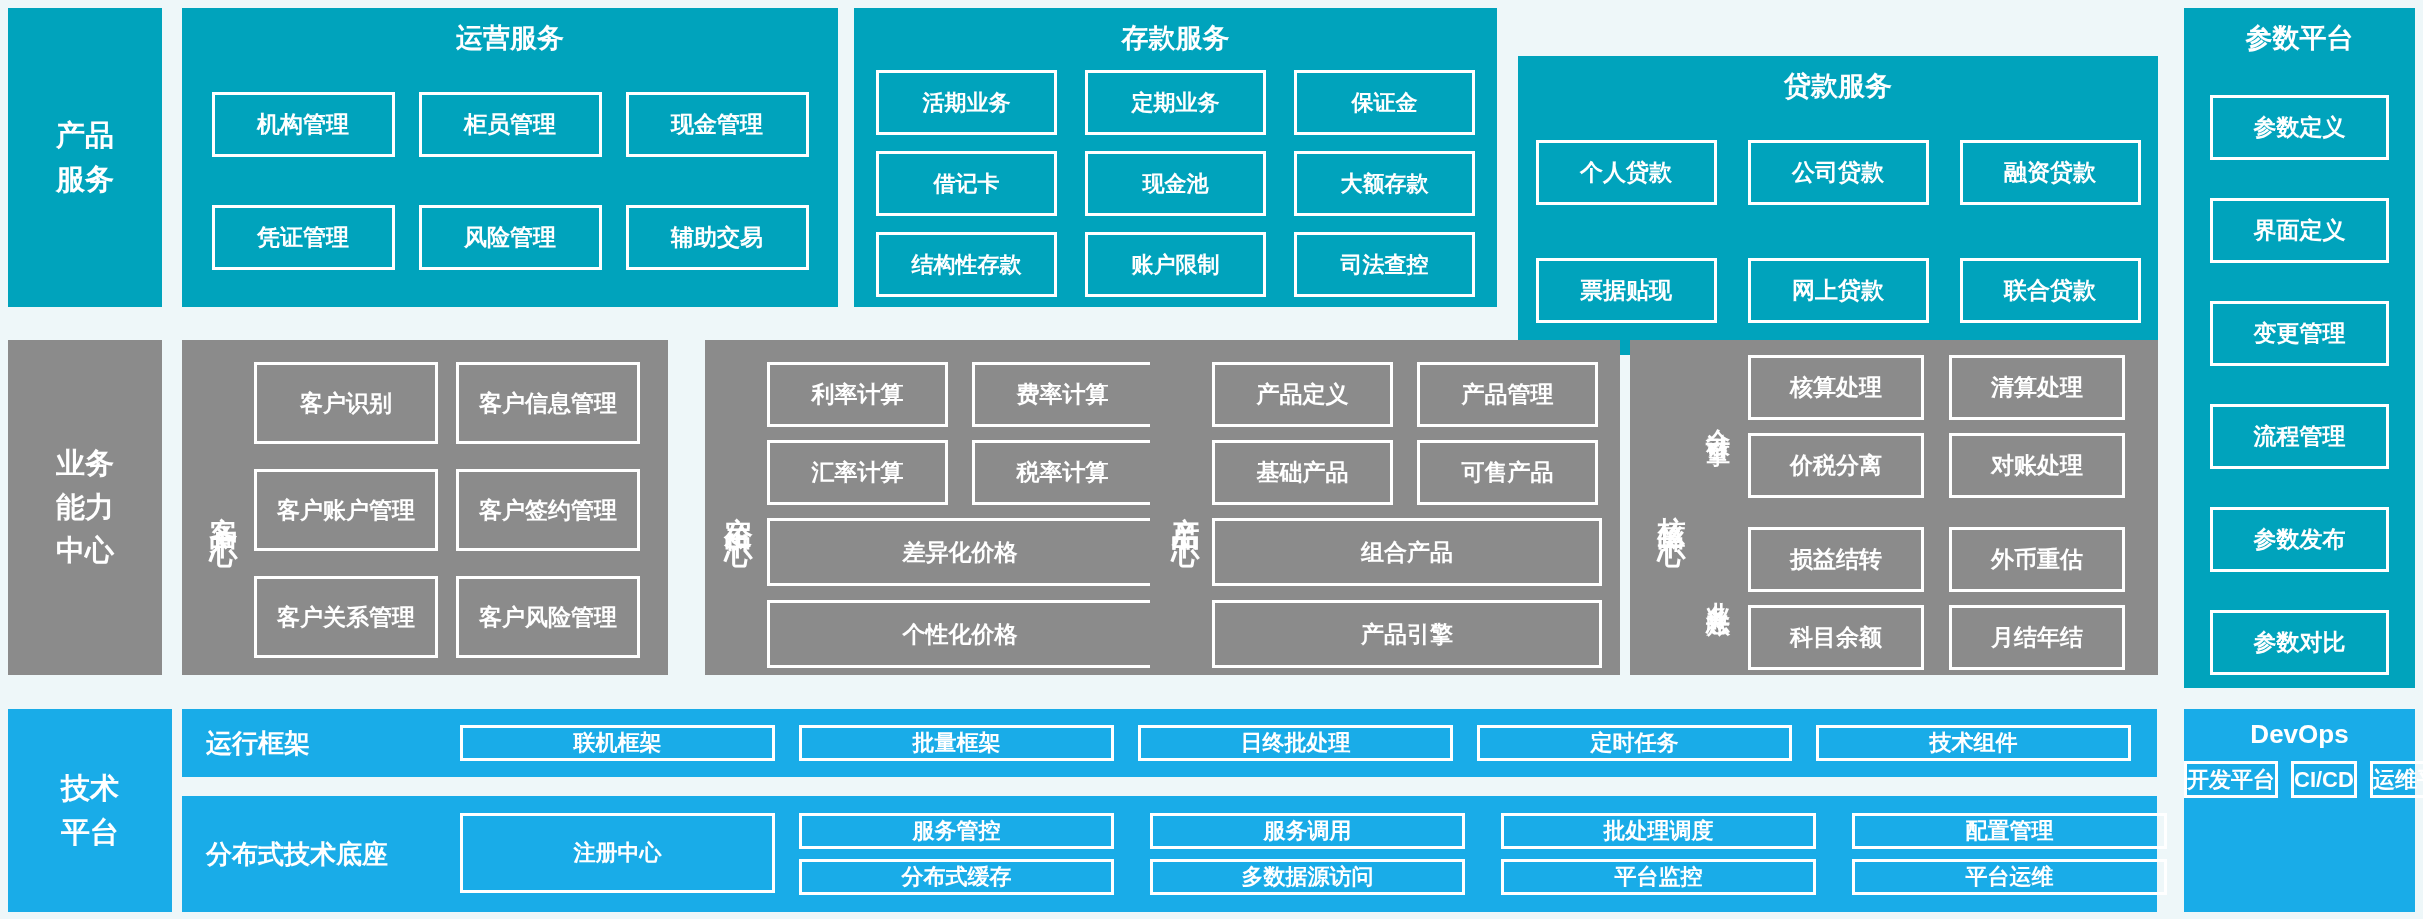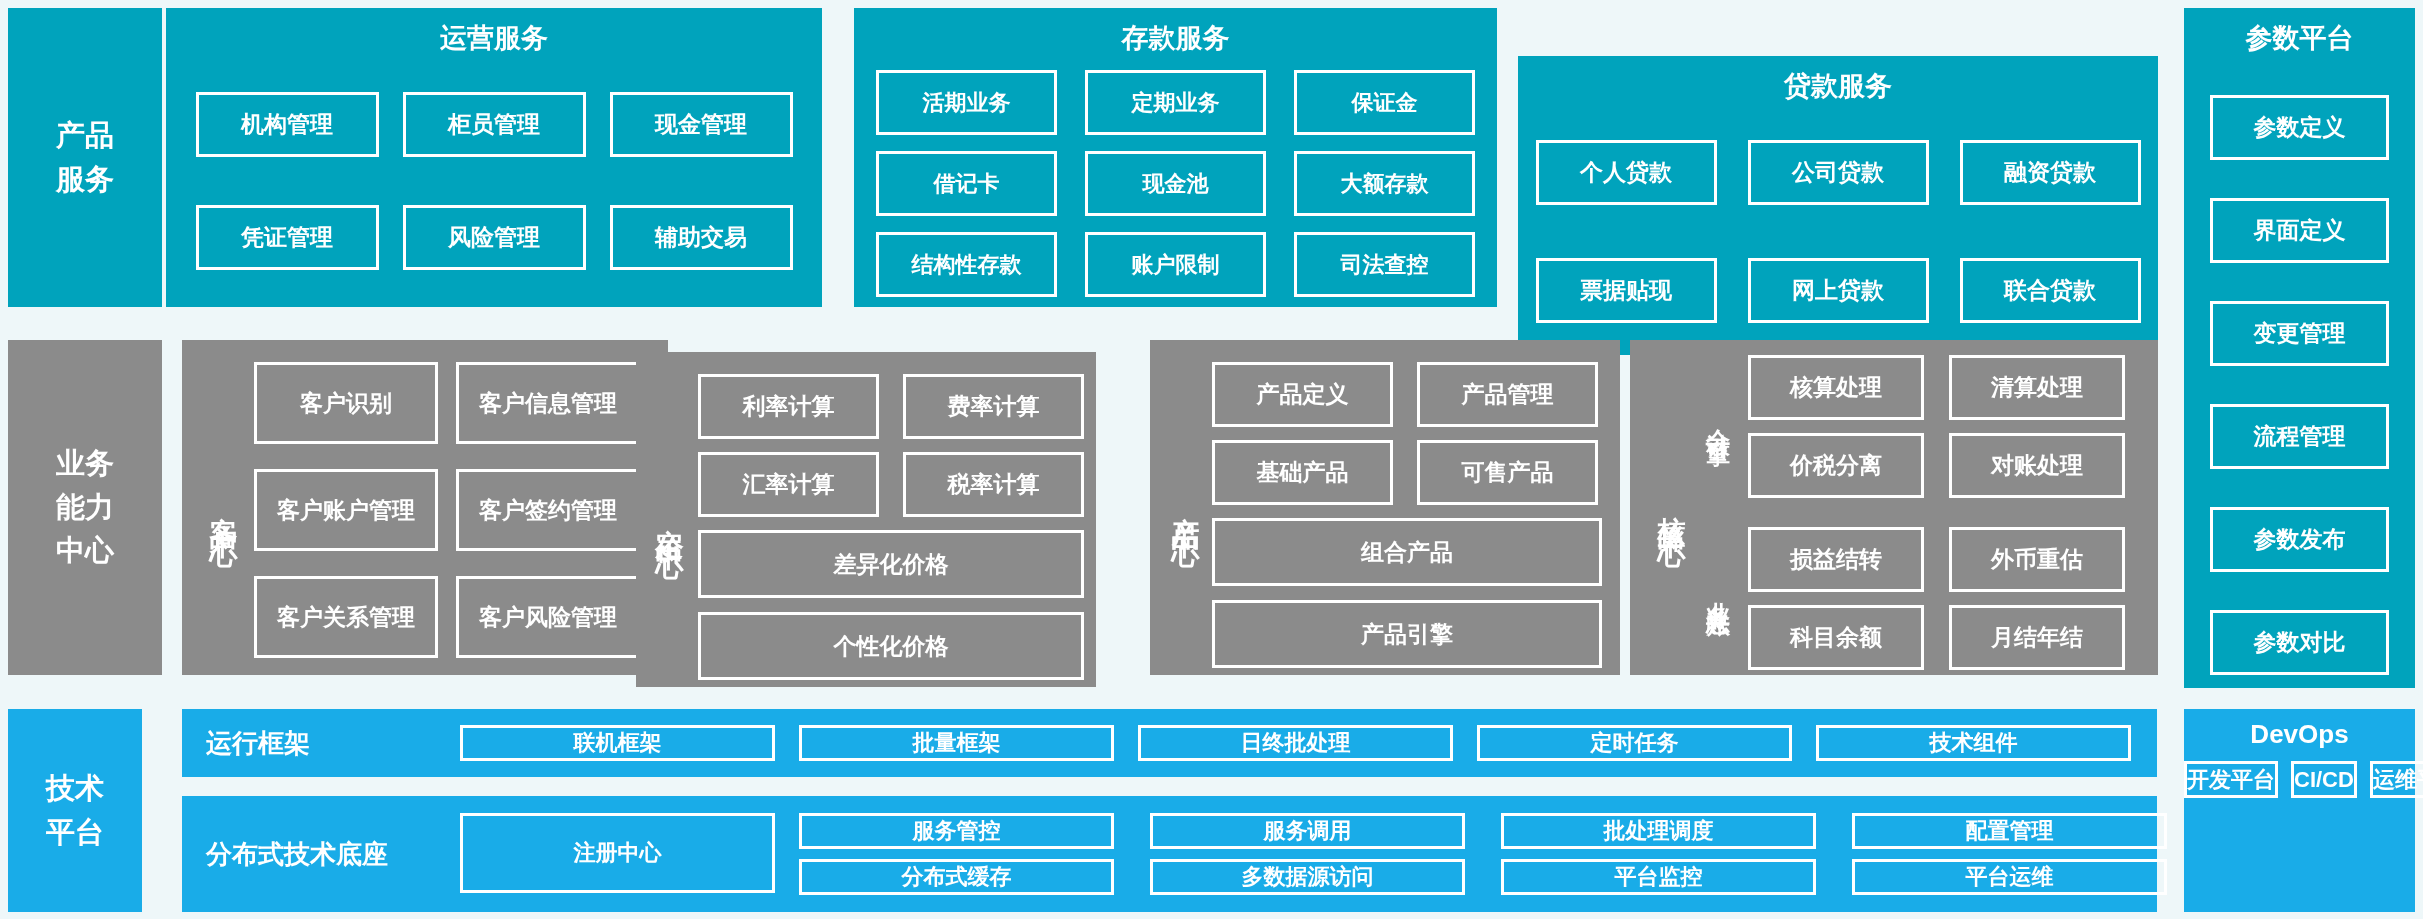--- a/index.html
+++ b/index.html
@@ -56,24 +56,24 @@
 </head>
 <body>
 
 <div class="canvas">
 
   <div class="blk teal rail" style="left:8px;top:8px;width:154px;height:299px;">产品
 服务</div>
   <div class="blk gray rail" style="left:8px;top:340px;width:154px;height:335px;">业务
 能力
 中心</div>
-  <div class="blk blue rail" style="left:8px;top:709px;width:134px;height:203px;">技术
+  <div class="blk blue rail" style="left:8px;top:709px;width:164px;height:203px;">技术
 平台</div>
 
-  <div class="blk teal" style="left:166px;top:8px;width:656px;height:299px;">
+  <div class="blk teal" style="left:182px;top:8px;width:656px;height:299px;">
     <div class="sec-title">运营服务</div>
     <div class="grid ops-grid">
       <div class="bx">机构管理</div>
       <div class="bx">柜员管理</div>
       <div class="bx">现金管理</div>
       <div class="bx">凭证管理</div>
       <div class="bx">风险管理</div>
       <div class="bx">辅助交易</div>
     </div>
   </div>
@@ -122,21 +122,21 @@
     <div class="cust-grid">
       <div class="bx">客户识别</div>
       <div class="bx">客户信息管理</div>
       <div class="bx">客户账户管理</div>
       <div class="bx">客户签约管理</div>
       <div class="bx">客户关系管理</div>
       <div class="bx">客户风险管理</div>
     </div>
   </div>
 
-  <div class="blk gray" style="left:636px;top:340px;width:460px;height:335px;margin-top:12px;">
+  <div class="blk gray" style="left:705px;top:340px;width:460px;height:335px;">
     <div class="vlabel" style="left:14px;">定价中心</div>
     <div class="stack" style="left:62px;top:22px;width:386px;">
       <div class="pair">
         <div class="bx">利率计算</div>
         <div class="bx">费率计算</div>
       </div>
       <div class="pair">
         <div class="bx">汇率计算</div>
         <div class="bx">税率计算</div>
       </div>

